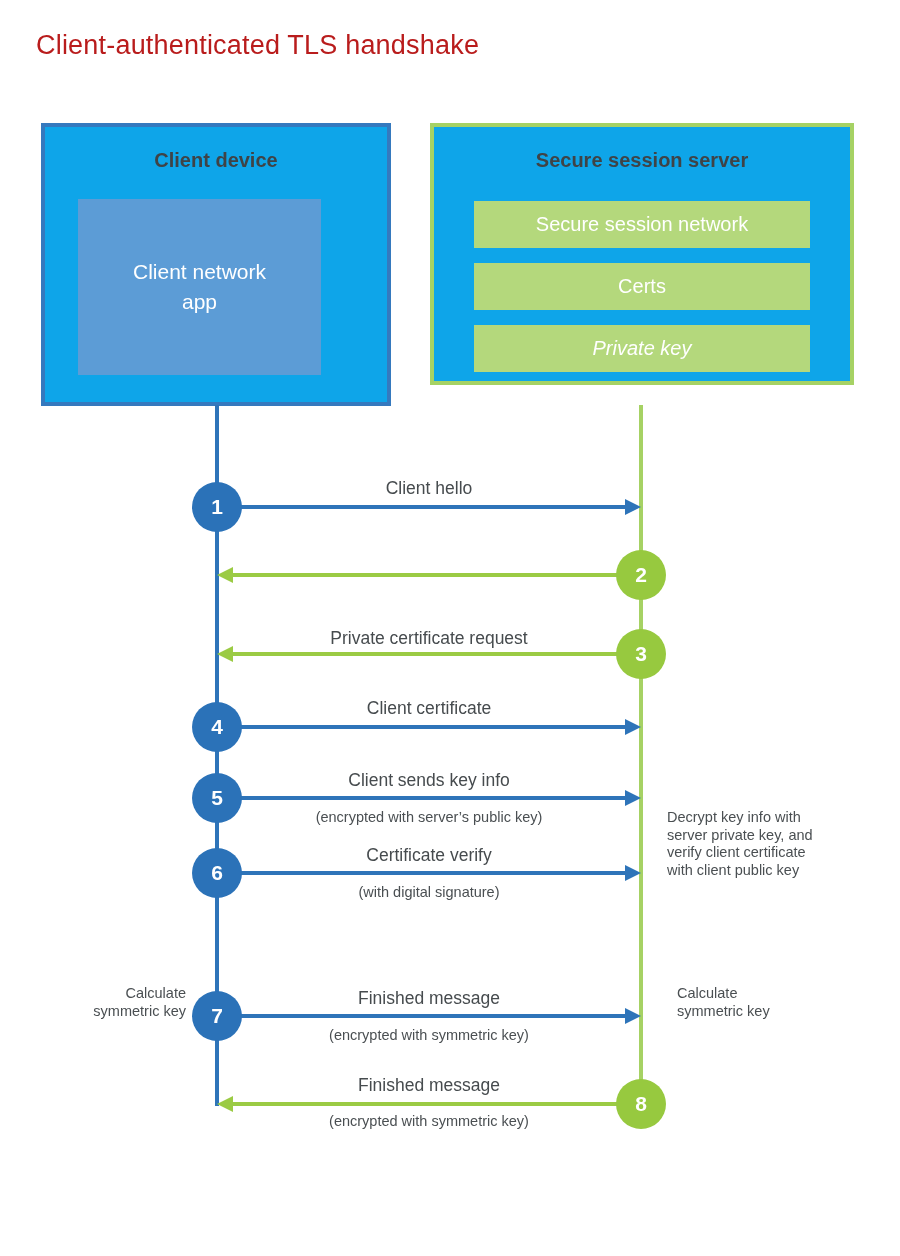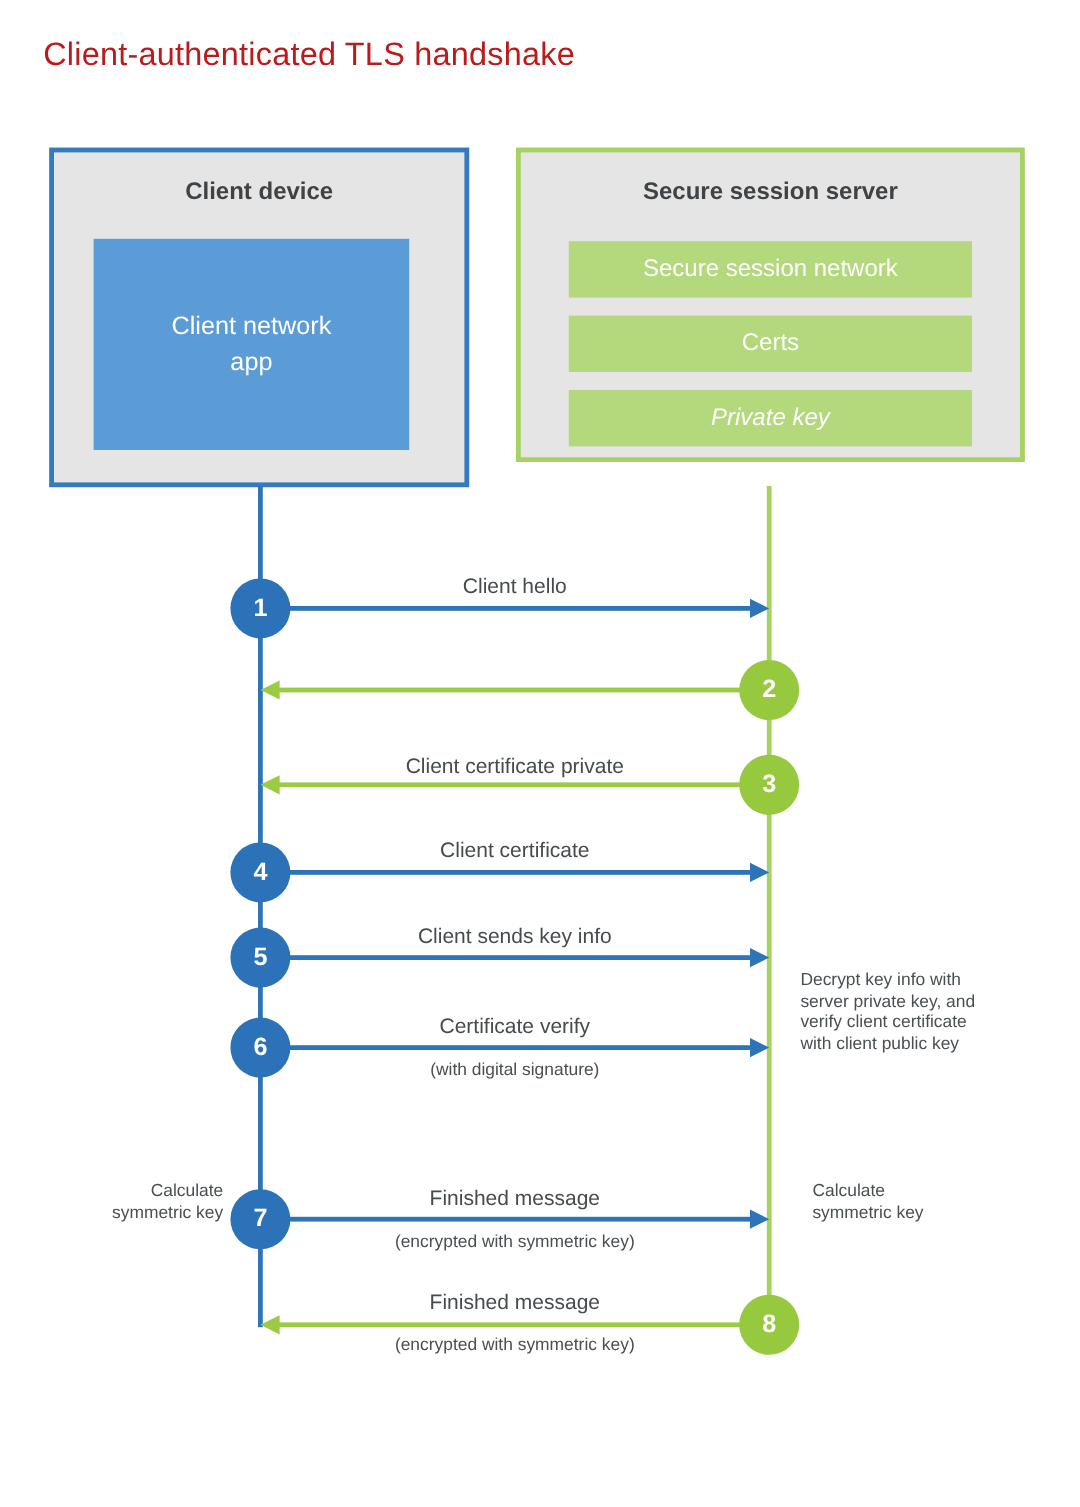--- a/index.html
+++ b/index.html
@@ -5,29 +5,29 @@
   html,body{margin:0;padding:0;background:#ffffff;}
   .canvas{
     position:relative;width:900px;height:1256px;background:#ffffff;
     font-family:"Liberation Sans","DejaVu Sans",sans-serif;overflow:hidden;
   }
   .page-title{
     position:absolute;left:36px;top:30px;font-size:27px;font-weight:400;
     color:#b91c1c;letter-spacing:0.2px;
   }
   
-  .entity-box{position:absolute;box-sizing:border-box;background:#e5e5e5;}
+  .entity-box{position:absolute;box-sizing:border-box;background:#0ea5e9;}
   .entity-box.client{left:41px;top:123px;width:350px;height:283px;border:4px solid #3579be;}
   .entity-box.server{left:430px;top:123px;width:424px;height:262px;border:4px solid #a6d264;}
   .box-title{
     position:absolute;left:0;top:22px;width:100%;text-align:center;
     font-size:20px;font-weight:700;color:#3f4346;
   }
   .inner-app{
-    position:absolute;left:33px;top:72px;width:263px;height:176px;background:#5c9cd6;
+    position:absolute;left:33px;top:72px;width:243px;height:176px;background:#5c9cd6;
     display:flex;align-items:center;justify-content:center;text-align:center;
     color:#ffffff;font-size:21px;line-height:1.45;white-space:pre-line;
   }
   .server-bar{
     position:absolute;left:40px;width:336px;height:47px;background:#b4d87c;
     display:flex;align-items:center;justify-content:center;
     color:#ffffff;font-size:20px;
   }
   .server-bar.b0{top:74px;}
   .server-bar.b1{top:136px;}
@@ -95,40 +95,41 @@
   <div class="step blue" style="top:482px">
       <span>1</span>
     </div>
 
   <div class="msg-line green" style="top:573px"></div>
   <div class="head left" style="top:567px"></div>
   <div class="step green" style="top:550px">
       <span>2</span>
     </div>
 
-  <div class="msg-label" style="top:628px">Client certificate private</div>
+  <div class="msg-label" style="top:628px">Private certificate request</div>
   <div class="msg-line green" style="top:652px"></div>
   <div class="head left" style="top:646px"></div>
   <div class="step green" style="top:629px">
       <span>3</span>
     </div>
 
   <div class="msg-label" style="top:698px">Client certificate</div>
   <div class="msg-line blue" style="top:725px"></div>
   <div class="head right" style="top:719px"></div>
   <div class="step blue" style="top:702px">
       <span>4</span>
     </div>
 
   <div class="msg-label" style="top:770px">Client sends key info</div>
   <div class="msg-line blue" style="top:796px"></div>
   <div class="head right" style="top:790px"></div>
   <div class="step blue" style="top:773px">
       <span>5</span>
     </div>
+  <div class="msg-sub" style="top:809px">(encrypted with server’s public key)</div>
 
   <div class="msg-label" style="top:845px">Certificate verify</div>
   <div class="msg-line blue" style="top:871px"></div>
   <div class="head right" style="top:865px"></div>
   <div class="step blue" style="top:848px">
       <span>6</span>
     </div>
   <div class="msg-sub" style="top:884px">(with digital signature)</div>
 
   <div class="msg-label" style="top:988px">Finished message</div>

